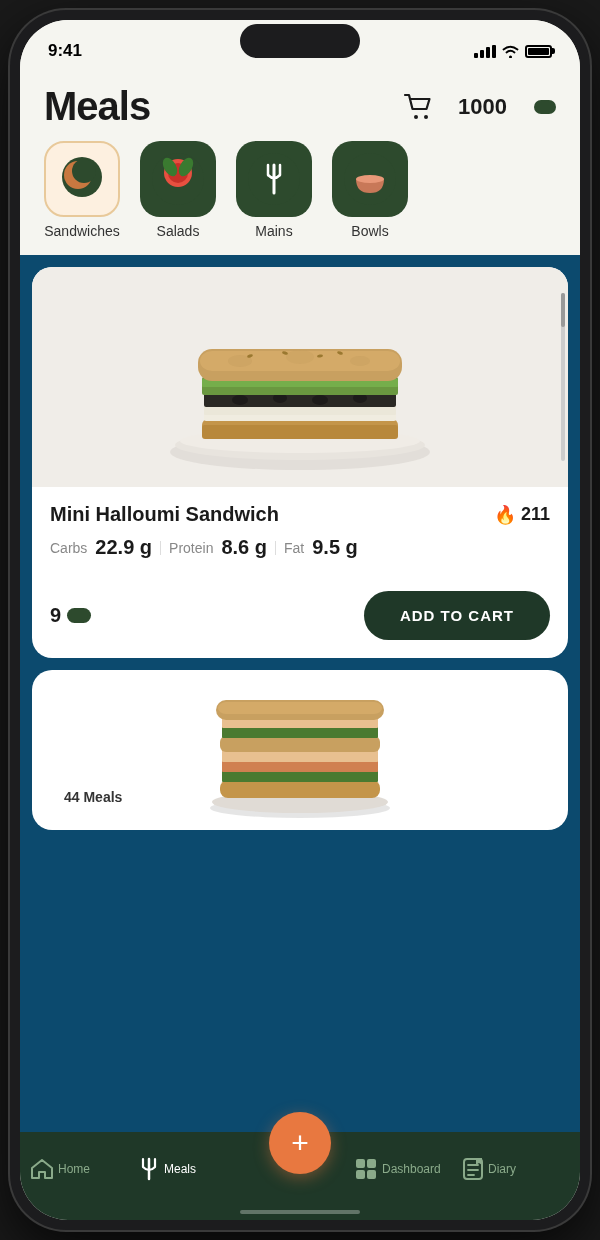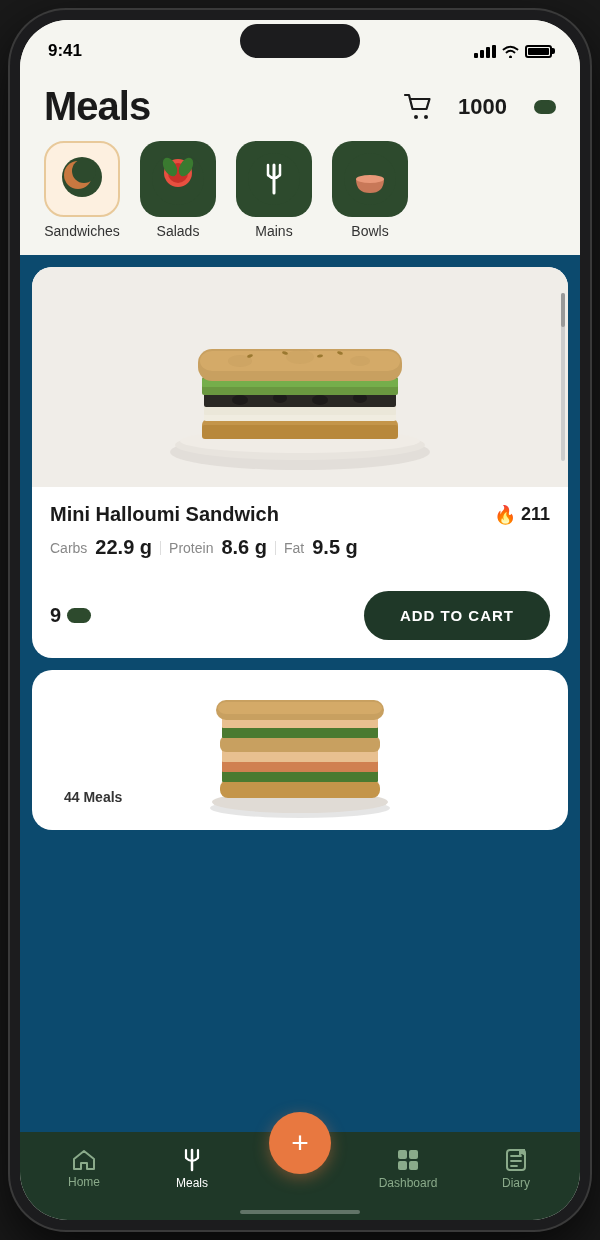--- a/index.html
+++ b/index.html
@@ -342,21 +342,21 @@
       display: flex;
       align-items: center;
       justify-content: space-around;
       padding: 0 10px 14px;
       flex-shrink: 0;
       position: relative;
     }
 
     .nav-item {
       display: flex;
-      flex-direction: column;
+      flex-direction: row;
       align-items: center;
       gap: 4px;
       cursor: pointer;
       flex: 1;
     }
 
     .nav-label {
       font-size: 12px;
       color: #8aaa8a;
     }

